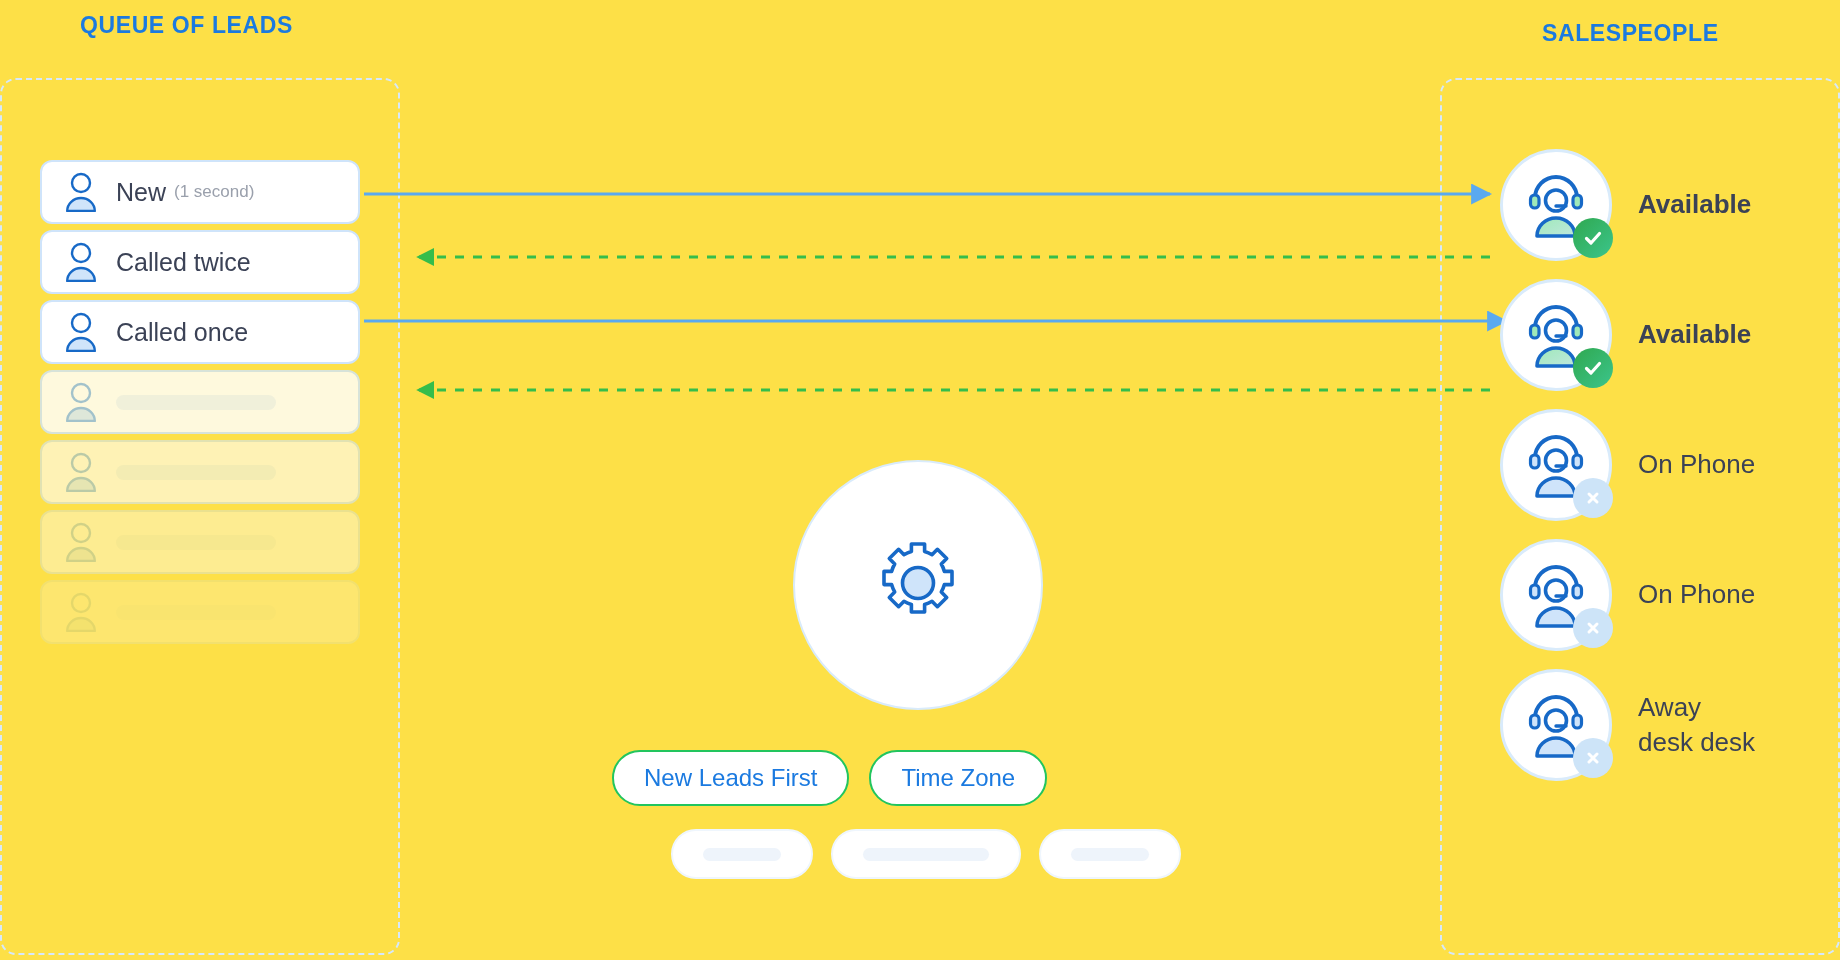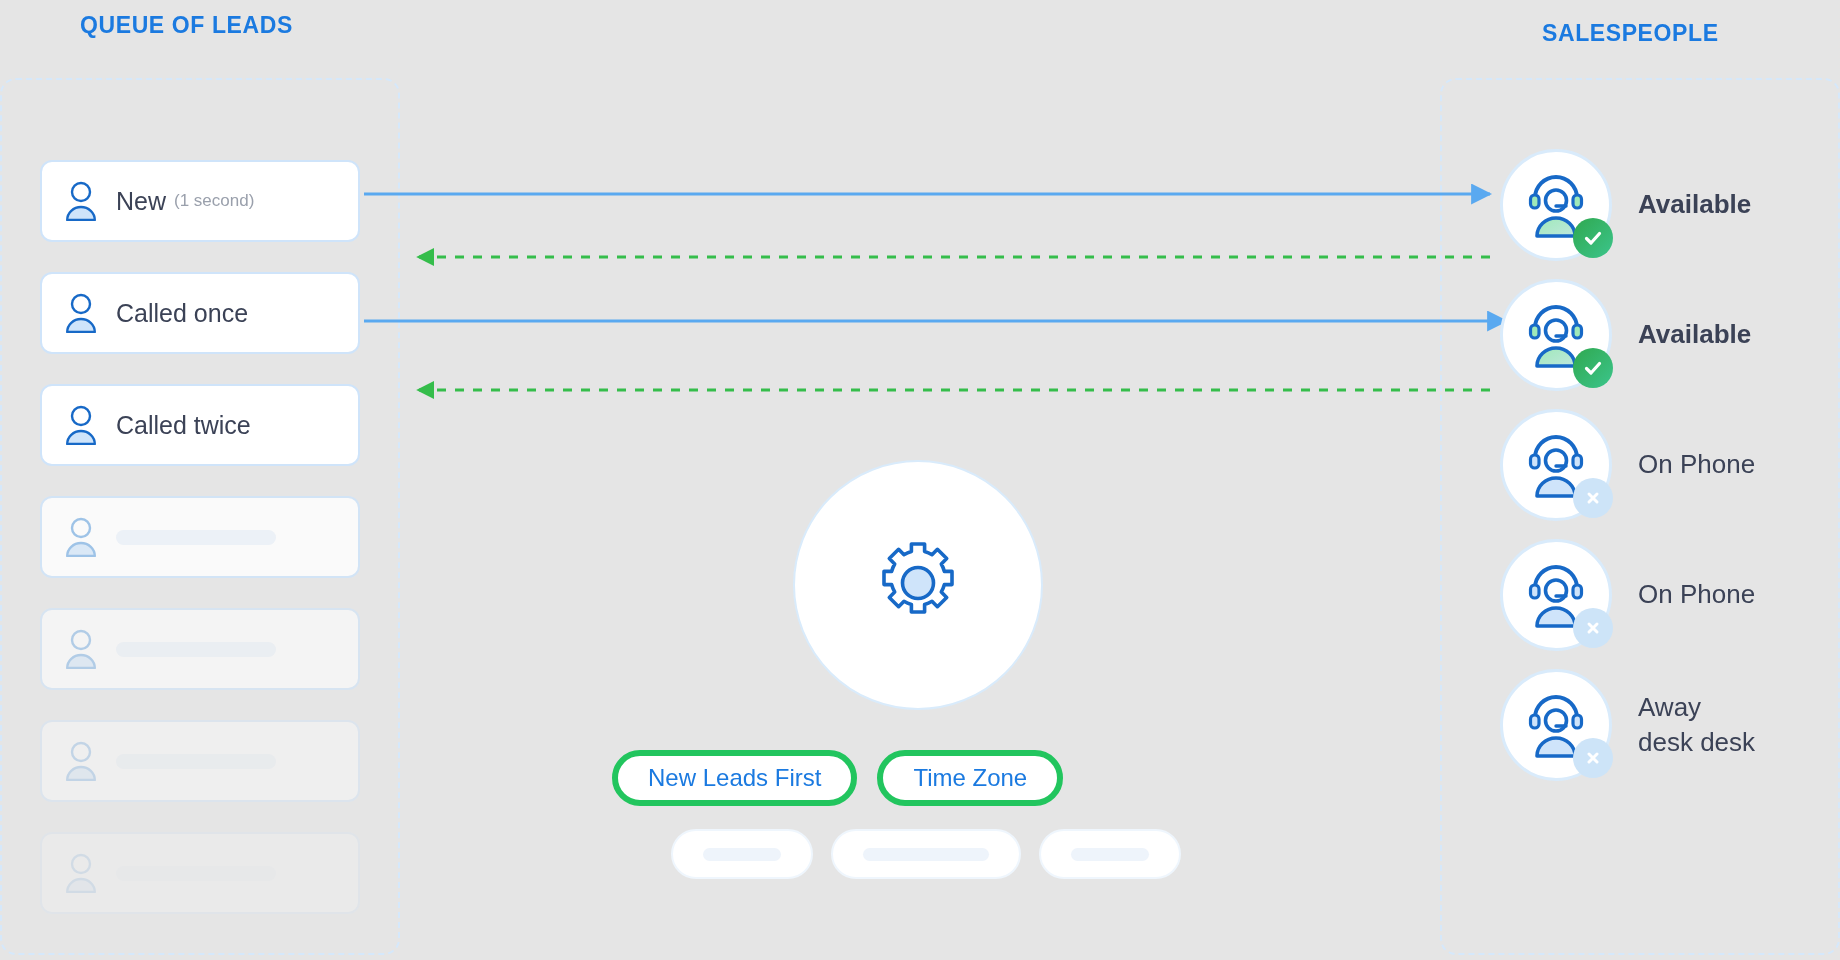--- a/index.html
+++ b/index.html
@@ -7,21 +7,21 @@
     margin: 0; padding: 0;
     width: 1840px; height: 960px;
     background: #ffffff;
     font-family: "Liberation Sans", sans-serif;
     overflow: hidden;
   }
   #stage {
     position: relative;
     width: 1840px;
     height: 960px;
-    background: #e5e5e5;
+    background: #fde047;
   }
 
   
   .col-heading {
     position: absolute;
     font-size: 23px;
     font-weight: 700;
     letter-spacing: 0.6px;
     color: #1b7ae0;
     white-space: nowrap;
@@ -41,22 +41,22 @@
 
   
   #lead-list {
     position: absolute;
     left: 40px;
     top: 160px;
     width: 320px;
   }
   .lead-card {
     position: relative;
-    height: 82px;
-    margin-bottom: 30px;
+    height: 64px;
+    margin-bottom: 6px;
     background: #ffffff;
     border: 2px solid #cfe4fa;
     border-radius: 12px;
     display: flex;
     align-items: center;
     padding-left: 22px;
   }
   .lead-card .avatar-mini { flex: 0 0 auto; width: 34px; height: 40px; margin-right: 18px; }
   .lead-label {
     font-size: 25px;
@@ -146,21 +146,21 @@
   #pill-row {
     position: absolute;
     left: 612px;
     top: 750px;
     display: flex;
     gap: 20px;
   }
   .pill {
     height: 56px;
     padding: 0 30px;
-    border: 6px solid #22c55e;
+    border: 2px solid #22c55e;
     border-radius: 28px;
     background: #ffffff;
     display: flex;
     align-items: center;
     justify-content: center;
     font-size: 24px;
     color: #1b7ae0;
     white-space: nowrap;
   }
   #ghost-pill-row {
@@ -239,31 +239,31 @@
       <span class="lead-sub">(1 second)</span>
     </div>
 
     <div class="lead-card">
       <span class="avatar-mini">
         <svg width="34" height="40" viewBox="0 0 34 40">
           <circle cx="17" cy="11" r="9" fill="#ffffff" stroke="#1769c7" stroke-width="2.4"></circle>
           <path d="M3.2 39 a13.8 13 0 0 1 27.6 0 z" fill="#cfe4fa" stroke="#1769c7" stroke-width="2.4" stroke-linejoin="round"></path>
         </svg>
       </span>
-      <span class="lead-label">Called once</span>
+      <span class="lead-label">Called twice</span>
     </div>
 
     <div class="lead-card">
       <span class="avatar-mini">
         <svg width="34" height="40" viewBox="0 0 34 40">
           <circle cx="17" cy="11" r="9" fill="#ffffff" stroke="#1769c7" stroke-width="2.4"></circle>
           <path d="M3.2 39 a13.8 13 0 0 1 27.6 0 z" fill="#cfe4fa" stroke="#1769c7" stroke-width="2.4" stroke-linejoin="round"></path>
         </svg>
       </span>
-      <span class="lead-label">Called twice</span>
+      <span class="lead-label">Called once</span>
     </div>
 
     <div class="lead-card fade-1">
       <span class="avatar-mini">
         <svg width="34" height="40" viewBox="0 0 34 40">
           <circle cx="17" cy="11" r="9" fill="#ffffff" stroke="#8fbce8" stroke-width="2.4"></circle>
           <path d="M3.2 39 a13.8 13 0 0 1 27.6 0 z" fill="#d8e9fa" stroke="#8fbce8" stroke-width="2.4" stroke-linejoin="round"></path>
         </svg>
       </span>
       <span class="ghost-bar"></span>

